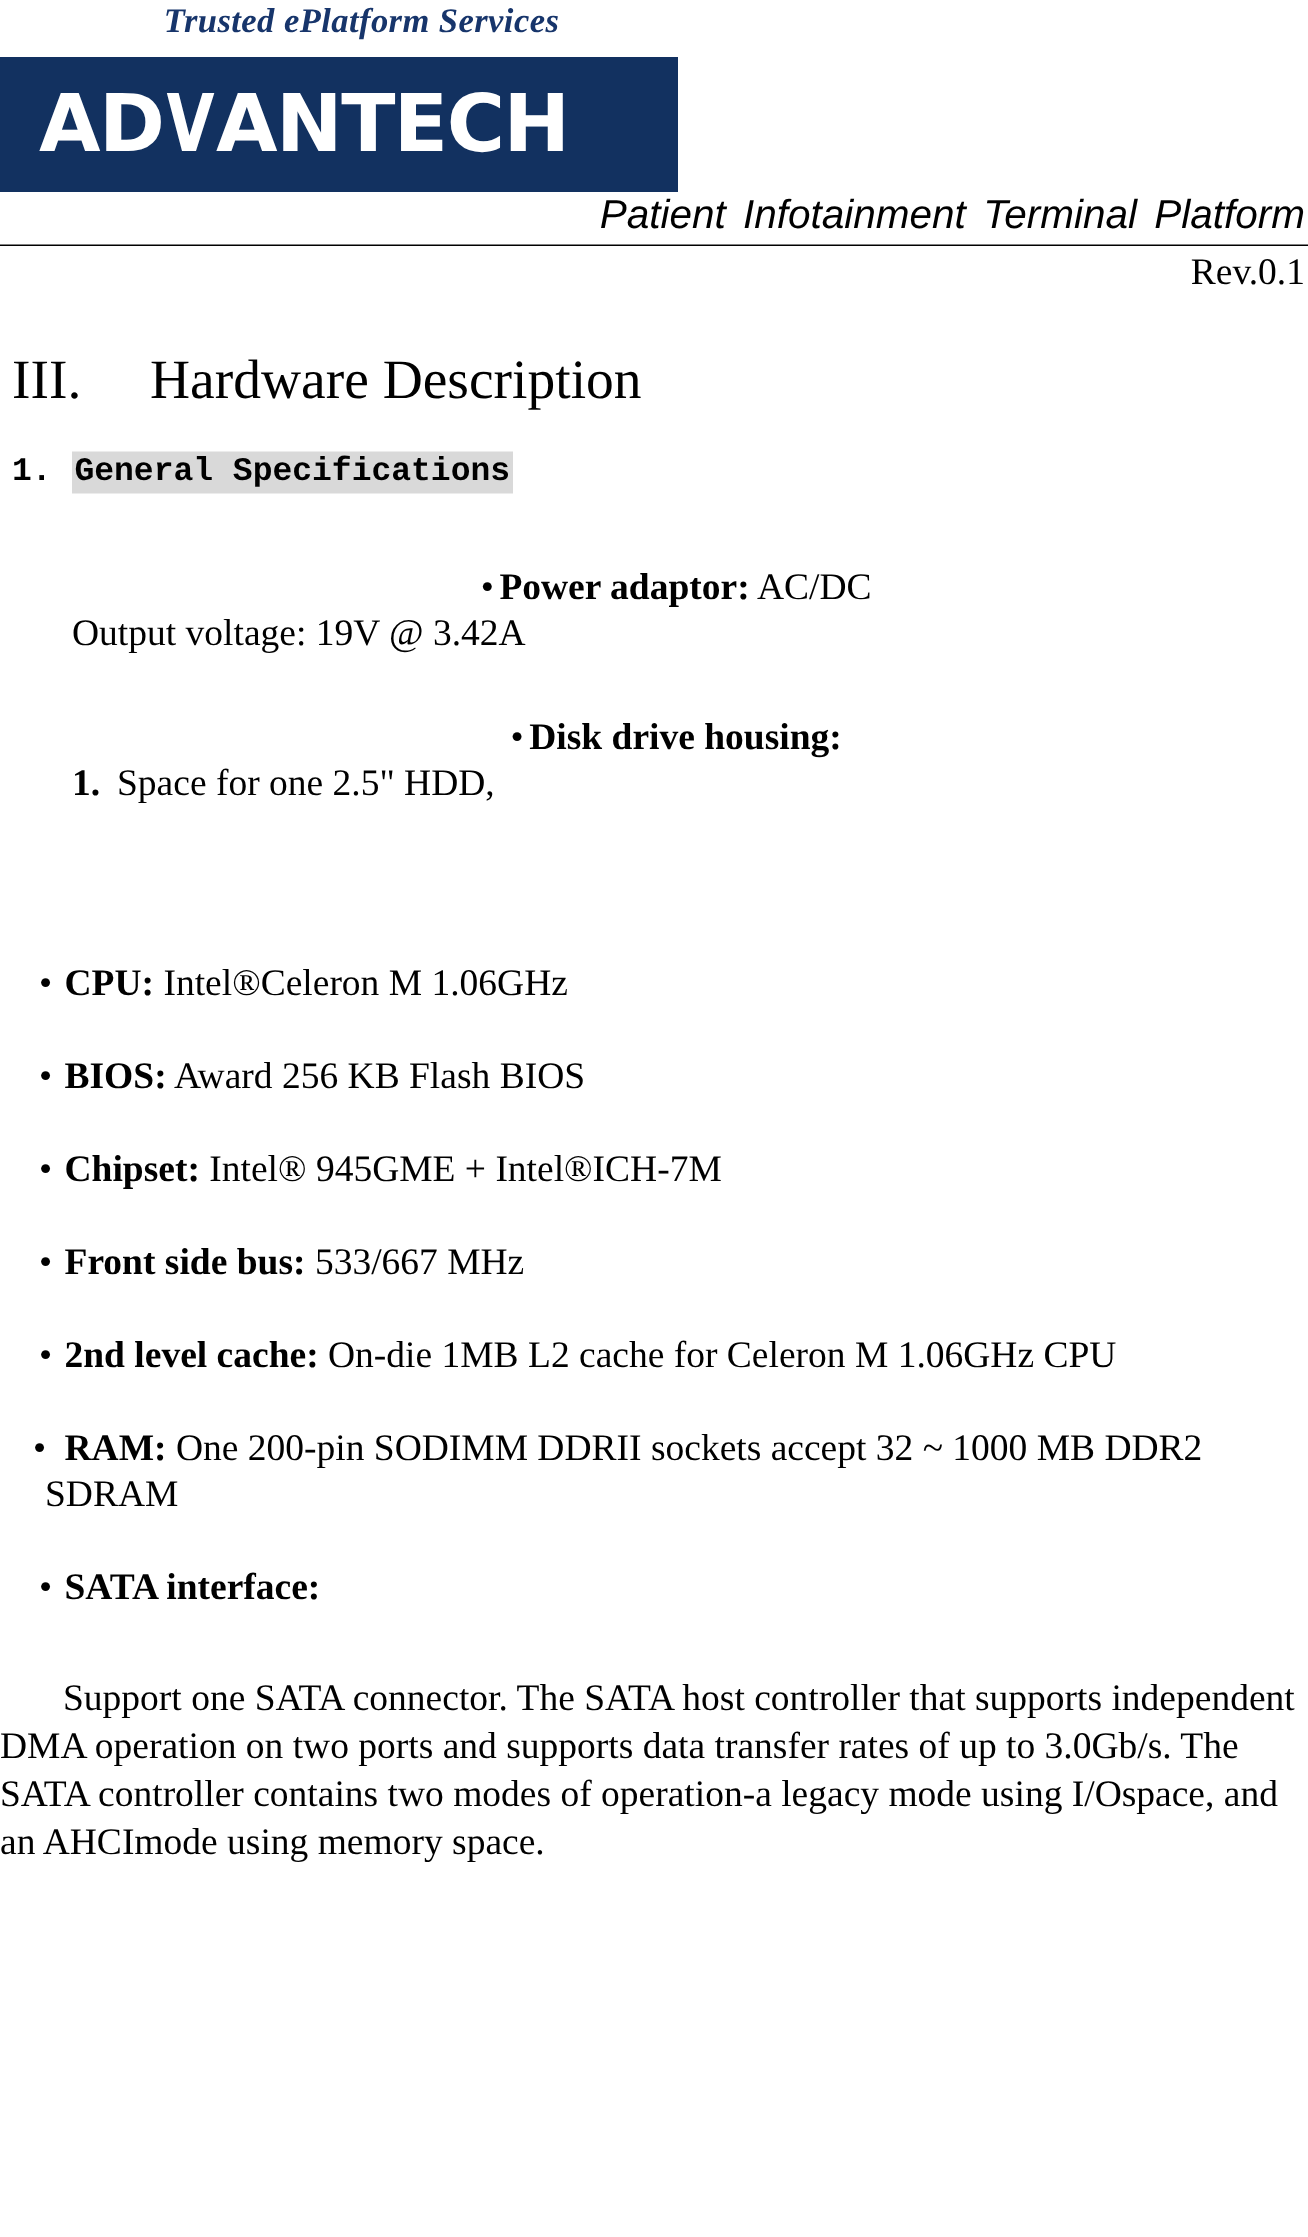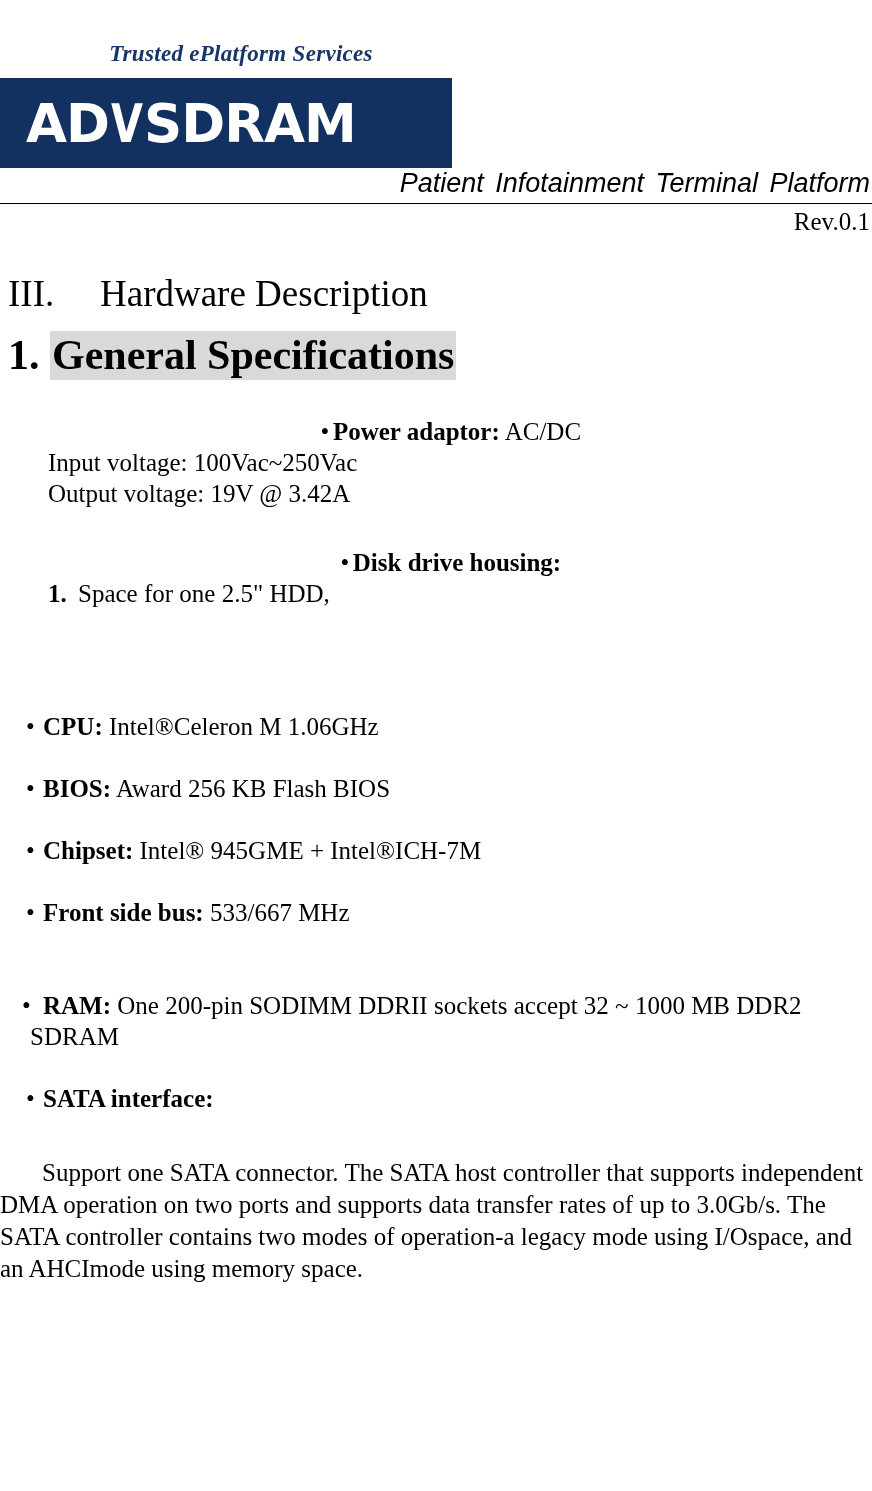--- a/index.html
+++ b/index.html
@@ -13,21 +13,20 @@
     position: relative;
     font-family: "Liberation Serif", "DejaVu Serif", serif;
     color: #000000;
     overflow: hidden;
   }
 
   
   .header {
     position: relative;
     height: 200px;
-    margin-top: 40px;
   }
   .tagline {
     position: absolute;
     top: 0px;
     left: 0px;
     width: 482px;
     text-align: center;
     font-family: "Liberation Serif", "DejaVu Serif", serif;
     font-weight: bold;
     font-style: italic;
@@ -104,22 +103,22 @@
     font-weight: normal;
     white-space: nowrap;
   }
   .section-title .numeral {
     display: inline-block;
     min-width: 92px;
   }
 
   .sub-title {
     margin: 20px 0 0 8px;
-    font-family: Liberation Serif, serif;
-    font-size: 42px;
+    font-family: Liberation Mono, monospace;
+    font-size: 22px;
     line-height: 38px;
     font-weight: bold;
     white-space: nowrap;
   }
   .sub-title .hl {
     background: #d9d9d9;
     padding: 1px 2px 2px 2px;
   }
 
   .spec-block {
@@ -196,41 +195,40 @@
   }
 </style>
 </head>
 <body>
 
 <div class="header">
 
   <div class="tagline">Trusted ePlatform Services</div>
 
   <div class="logo-box">
-    <div class="logo-wordmark"><span>AD</span><span class="v-glyph">V</span><span>SDRAM</span></div>
+    <div class="logo-wordmark"><span>AD</span><span class="v-glyph">V</span><span>ANTECH</span></div>
   </div>
 
   <div class="doc-subtitle">Patient Infotainment Terminal Platform</div>
 
   <div class="header-rule"></div>
 
   <div class="rev">Rev.0.1</div>
 
 </div>
 
 <div class="content">
 
   <div class="section-title"><span class="numeral">III.</span><span>Hardware Description</span></div>
 
   <div class="sub-title"><span>1.</span> <span class="hl">General Specifications</span></div>
 
   <div class="spec-block">
 
     <div class="spec-line bulleted"><span class="bullet">•</span><span class="lbl">Power adaptor:</span><span> AC/DC</span></div>
-    <div class="spec-sub">Input voltage: 100Vac~250Vac</div>
     <div class="spec-sub">Output voltage: 19V @ 3.42A</div>
 
     <div style="height:38px"></div>
 
     <div class="spec-line bulleted"><span class="bullet">•</span><span class="lbl">Disk drive housing:</span></div>
     <div class="spec-sub"><span class="num">1.</span><span>Space for one 2.5" HDD,</span></div>
 
   </div>
 
   <div style="height:72px"></div>
@@ -249,20 +247,21 @@
     <div style="height:31px"></div>
 
     <div class="spec-item"><span class="bullet">•</span><span class="lbl">Chipset:</span><span> Intel® 945GME + Intel®ICH-7M</span></div>
 
     <div style="height:31px"></div>
 
     <div class="spec-item"><span class="bullet">•</span><span class="lbl">Front side bus:</span><span> 533/667 MHz</span></div>
 
     <div style="height:31px"></div>
 
+    <div class="spec-item"><span class="bullet">•</span><span class="lbl">2nd level cache:</span><span> On-die 1MB L2 cache for Celeron M 1.06GHz CPU</span></div>
 
     <div style="height:31px"></div>
 
     <div class="spec-item wrap"><span class="bullet">•</span><span class="lbl">RAM:</span><span class="flow"> One 200-pin SODIMM DDRII sockets accept 32 ~ 1000 MB DDR2 SDRAM</span></div>
 
     <div style="height:31px"></div>
 
     <div class="spec-item"><span class="bullet">•</span><span class="lbl">SATA interface:</span></div>
 
     <div class="para">Support one SATA connector. The SATA host controller that supports independent DMA operation on two ports and supports data transfer rates of up to 3.0Gb/s. The SATA controller contains two modes of operation-a legacy mode using I/Ospace, and an AHCImode using memory space.</div>

